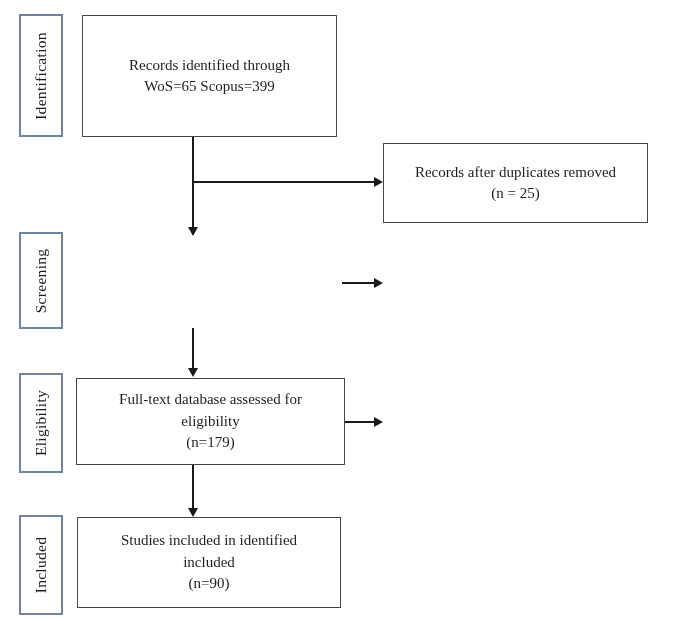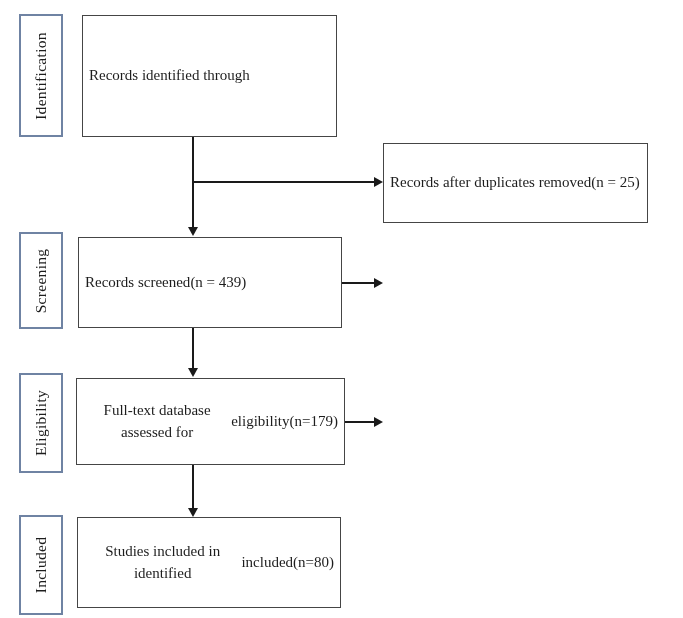--- a/index.html
+++ b/index.html
@@ -27,22 +27,22 @@
   .stage span{
     transform:rotate(-90deg);
     white-space:nowrap;
     font-size:15.5px;
     letter-spacing:.3px;
   }
   .mainbox{
     position:absolute;
     border:1.5px solid var(--box-border);
     background:#fff;
-    display:flex;
-    align-items:center;
+    display:flex;flex-direction:column;
+    align-items:center;justify-content:center;
     text-align:center;
     font-size:15px;
     line-height:21.5px;
     padding:2px 6px;
     box-sizing:border-box;
   }
   .vline{position:absolute;width:1.5px;background:var(--arrow);}
   .hline{position:absolute;height:1.5px;background:var(--arrow);}
   .ah-down{position:absolute;width:0;height:0;
     border-left:5px solid transparent;border-right:5px solid transparent;
@@ -64,44 +64,41 @@
   </div>
   <div class="stage" style="left:19px;top:373px;width:40px;height:96px">
     <span>Eligibility</span>
   </div>
   <div class="stage" style="left:19px;top:515px;width:40px;height:96px">
     <span>Included</span>
   </div>
 
   <div class="mainbox" style="left:82px;top:15px;width:255px;height:122px">
     <div>Records identified through</div>
+    <div>WoS=65 Scopus=399</div>
   </div>
 
   <div class="mainbox" style="left:383px;top:143px;width:265px;height:80px">
     <div>Records after duplicates removed</div>
     <div>(n = 25)</div>
   </div>
 
-  <div class="mainbox" style="left:78px;top:237px;width:264px;height:91px">
-    <div>Records screened</div>
-    <div>(n = 439)</div>
-  </div>
 
 
   <div class="mainbox" style="left:76px;top:378px;width:269px;height:87px">
     <div>Full-text database assessed for</div>
     <div>eligibility</div>
     <div>(n=179)</div>
   </div>
 
 
   <div class="mainbox" style="left:77px;top:517px;width:264px;height:91px">
     <div>Studies included in identified</div>
     <div>included</div>
-    <div>(n=80)</div>
+    <div>(n=90)</div>
   </div>
 
   <div class="vline" style="left:192px;top:137px;height:91px"></div>
   <div class="ah-down" style="left:188px;top:227px"></div>
 
   <div class="hline" style="left:192px;top:181px;width:183px"></div>
   <div class="ah-right" style="left:374px;top:177px"></div>
 
   <div class="hline" style="left:342px;top:282px;width:33px"></div>
   <div class="ah-right" style="left:374px;top:278px"></div>

